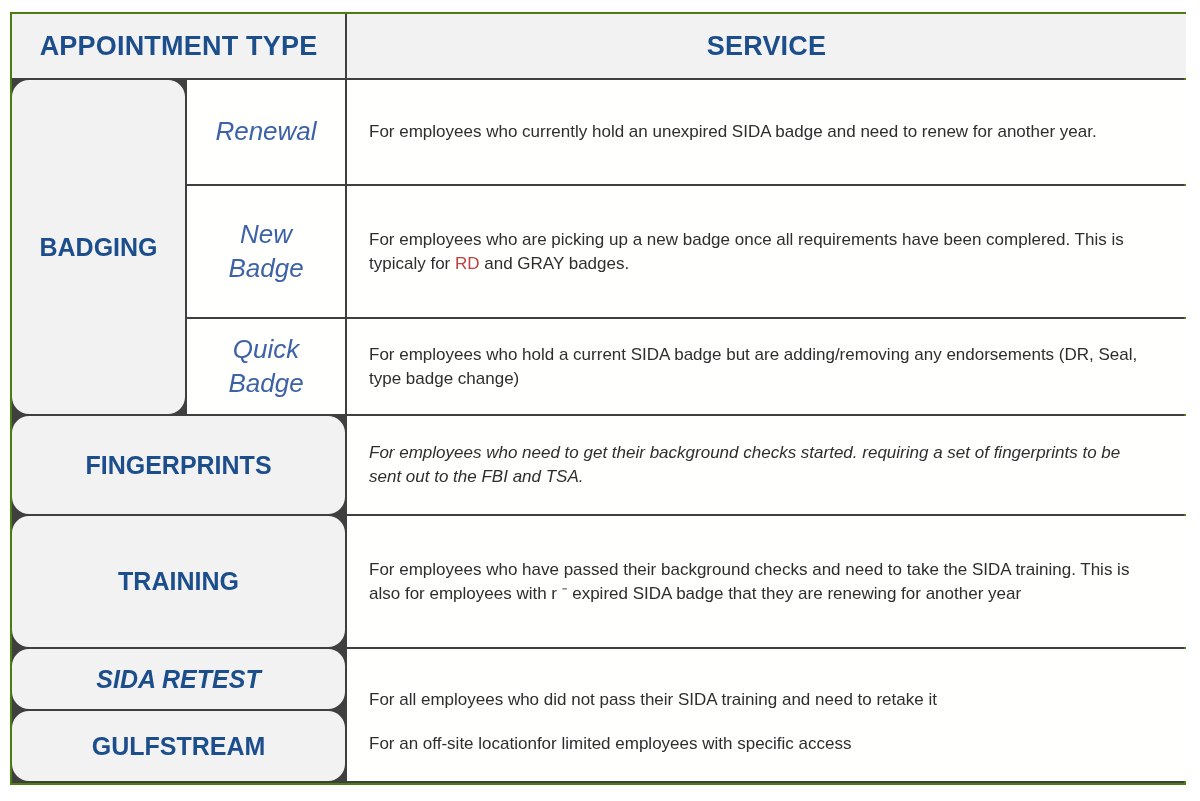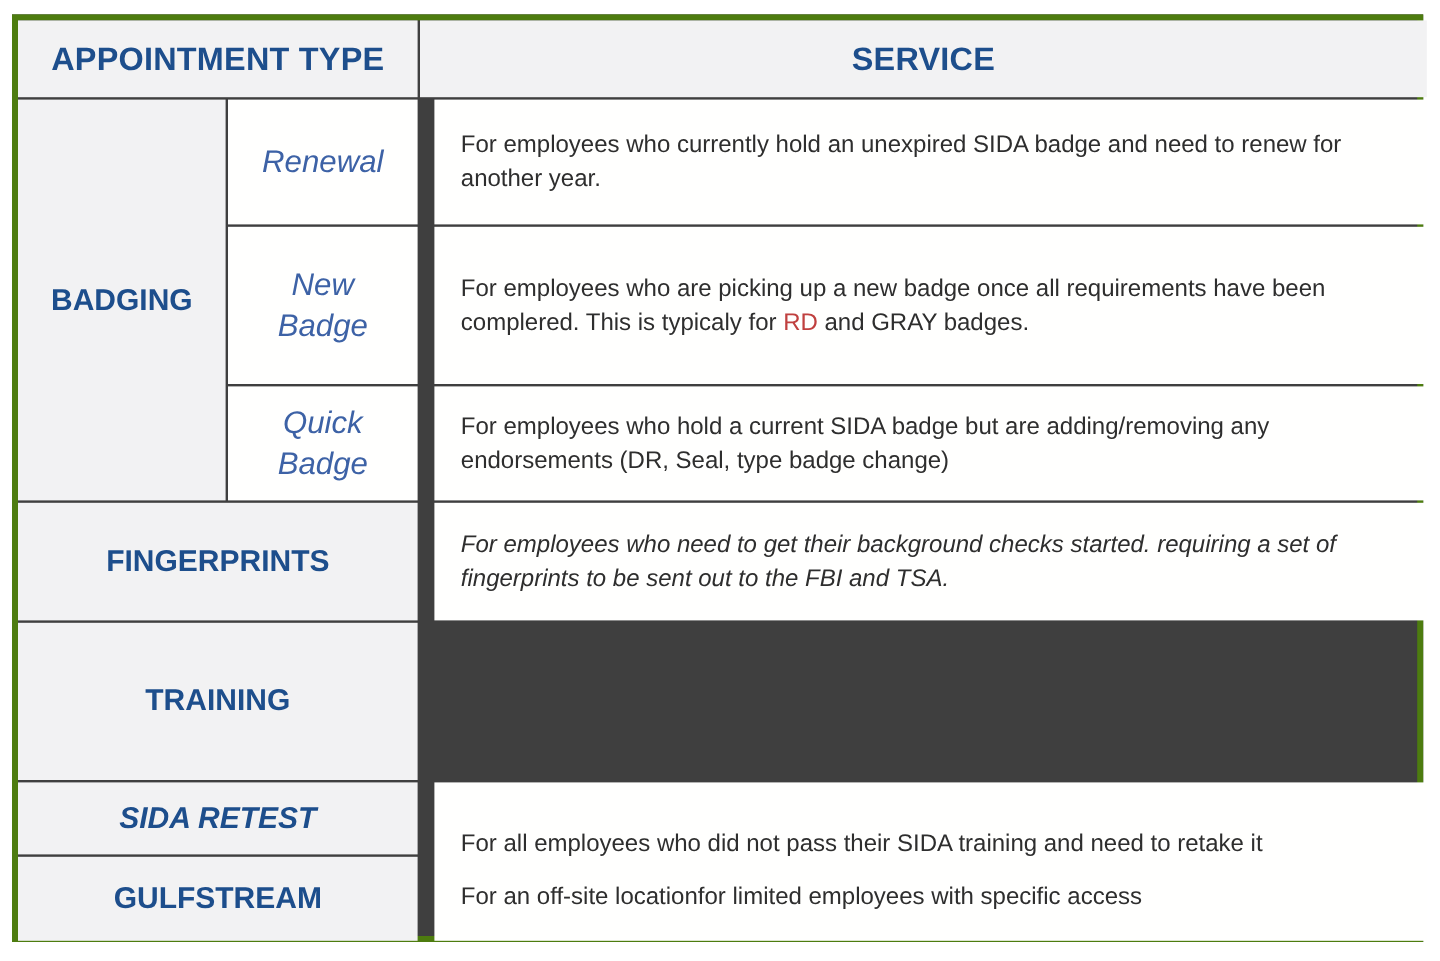--- a/index.html
+++ b/index.html
@@ -18,21 +18,21 @@
     overflow: hidden;
     font-family: "Liberation Sans", sans-serif;
   }
   .appointments-table {
     margin: 12px 0 0 10px;
     display: grid;
     grid-template-columns: 173px 158px 839px;
     grid-template-rows: 64px 104px 131px 95px 98px 131px 60px 70px;
     gap: 2px;
     background: var(--border-dark);
-    border: 5px solid #4d7c0f;
+    border: 2px solid #4d7c0f;
     width: 1176px;
     height: 773px;
   }
   .cell {
     background: #fffffe;
     display: flex;
     align-items: center;
     justify-content: center;
   }
   .shaded { background: var(--cell-gray-bg); }
@@ -45,20 +45,21 @@
     color: var(--header-blue);
   }
   .hdr-left  { grid-column: 1 / span 2; }
   .hdr-right { grid-column: 3; }
 
   .row-label {
     font-weight: bold;
     font-size: 25px;
     color: var(--header-blue);
     text-align: center;
+    border-radius: 17px;
   }
   .badging-cell      { grid-column: 1; grid-row: 2 / span 3; }
   .fingerprints-cell { grid-column: 1 / span 2; grid-row: 5; }
   .training-cell     { grid-column: 1 / span 2; grid-row: 6; }
   .retest-cell       { grid-column: 1 / span 2; grid-row: 7; font-style: italic; }
   .gulfstream-cell   { grid-column: 1 / span 2; grid-row: 8; }
 
   .subtype {
     grid-column: 2;
     font-style: italic;
@@ -69,24 +70,23 @@
     padding: 0 14px;
   }
   .sub-renewal { grid-row: 2; }
   .sub-new     { grid-row: 3; }
   .sub-quick   { grid-row: 4; }
 
   .service {
     grid-column: 3;
     justify-content: flex-start;
     padding: 6px 46px 6px 22px;
-    font-size: 20px;
+    font-size: 17px;
     line-height: 1.4;
     color: var(--body-text);
-    margin-left: 12px;
   }
   .svc-renewal { grid-row: 2; }
   .svc-new     { grid-row: 3; }
   .svc-quick   { grid-row: 4; padding-right: 14px; }
   .svc-fp      { grid-row: 5; font-style: italic; }
   .svc-tr      { grid-row: 6; }
   .svc-merged  {
     grid-row: 7 / span 2;
     flex-direction: column;
     align-items: flex-start;
@@ -136,20 +136,23 @@
   <div class="cell shaded row-label fingerprints-cell">
     <span>FINGERPRINTS</span>
   </div>
   <div class="cell service svc-fp">
     <p>For employees who need to get their background checks started. requiring a set of fingerprints to be sent out to the FBI and TSA.</p>
   </div>
 
   <div class="cell shaded row-label training-cell">
     <span>TRAINING</span>
   </div>
+  <div class="cell service svc-tr">
+    <p>For employees who have passed their background checks and need to take the SIDA training. This is also for employees with r ⁻ expired SIDA badge that they are renewing for another year</p>
+  </div>
 
   <div class="cell shaded row-label retest-cell">
     <span>SIDA RETEST</span>
   </div>
   <div class="cell shaded row-label gulfstream-cell">
     <span>GULFSTREAM</span>
   </div>
   <div class="cell service svc-merged">
     <p>For all employees who did not pass their SIDA training and need to retake it</p>
     <p>For an off-site locationfor limited employees with specific access</p>

